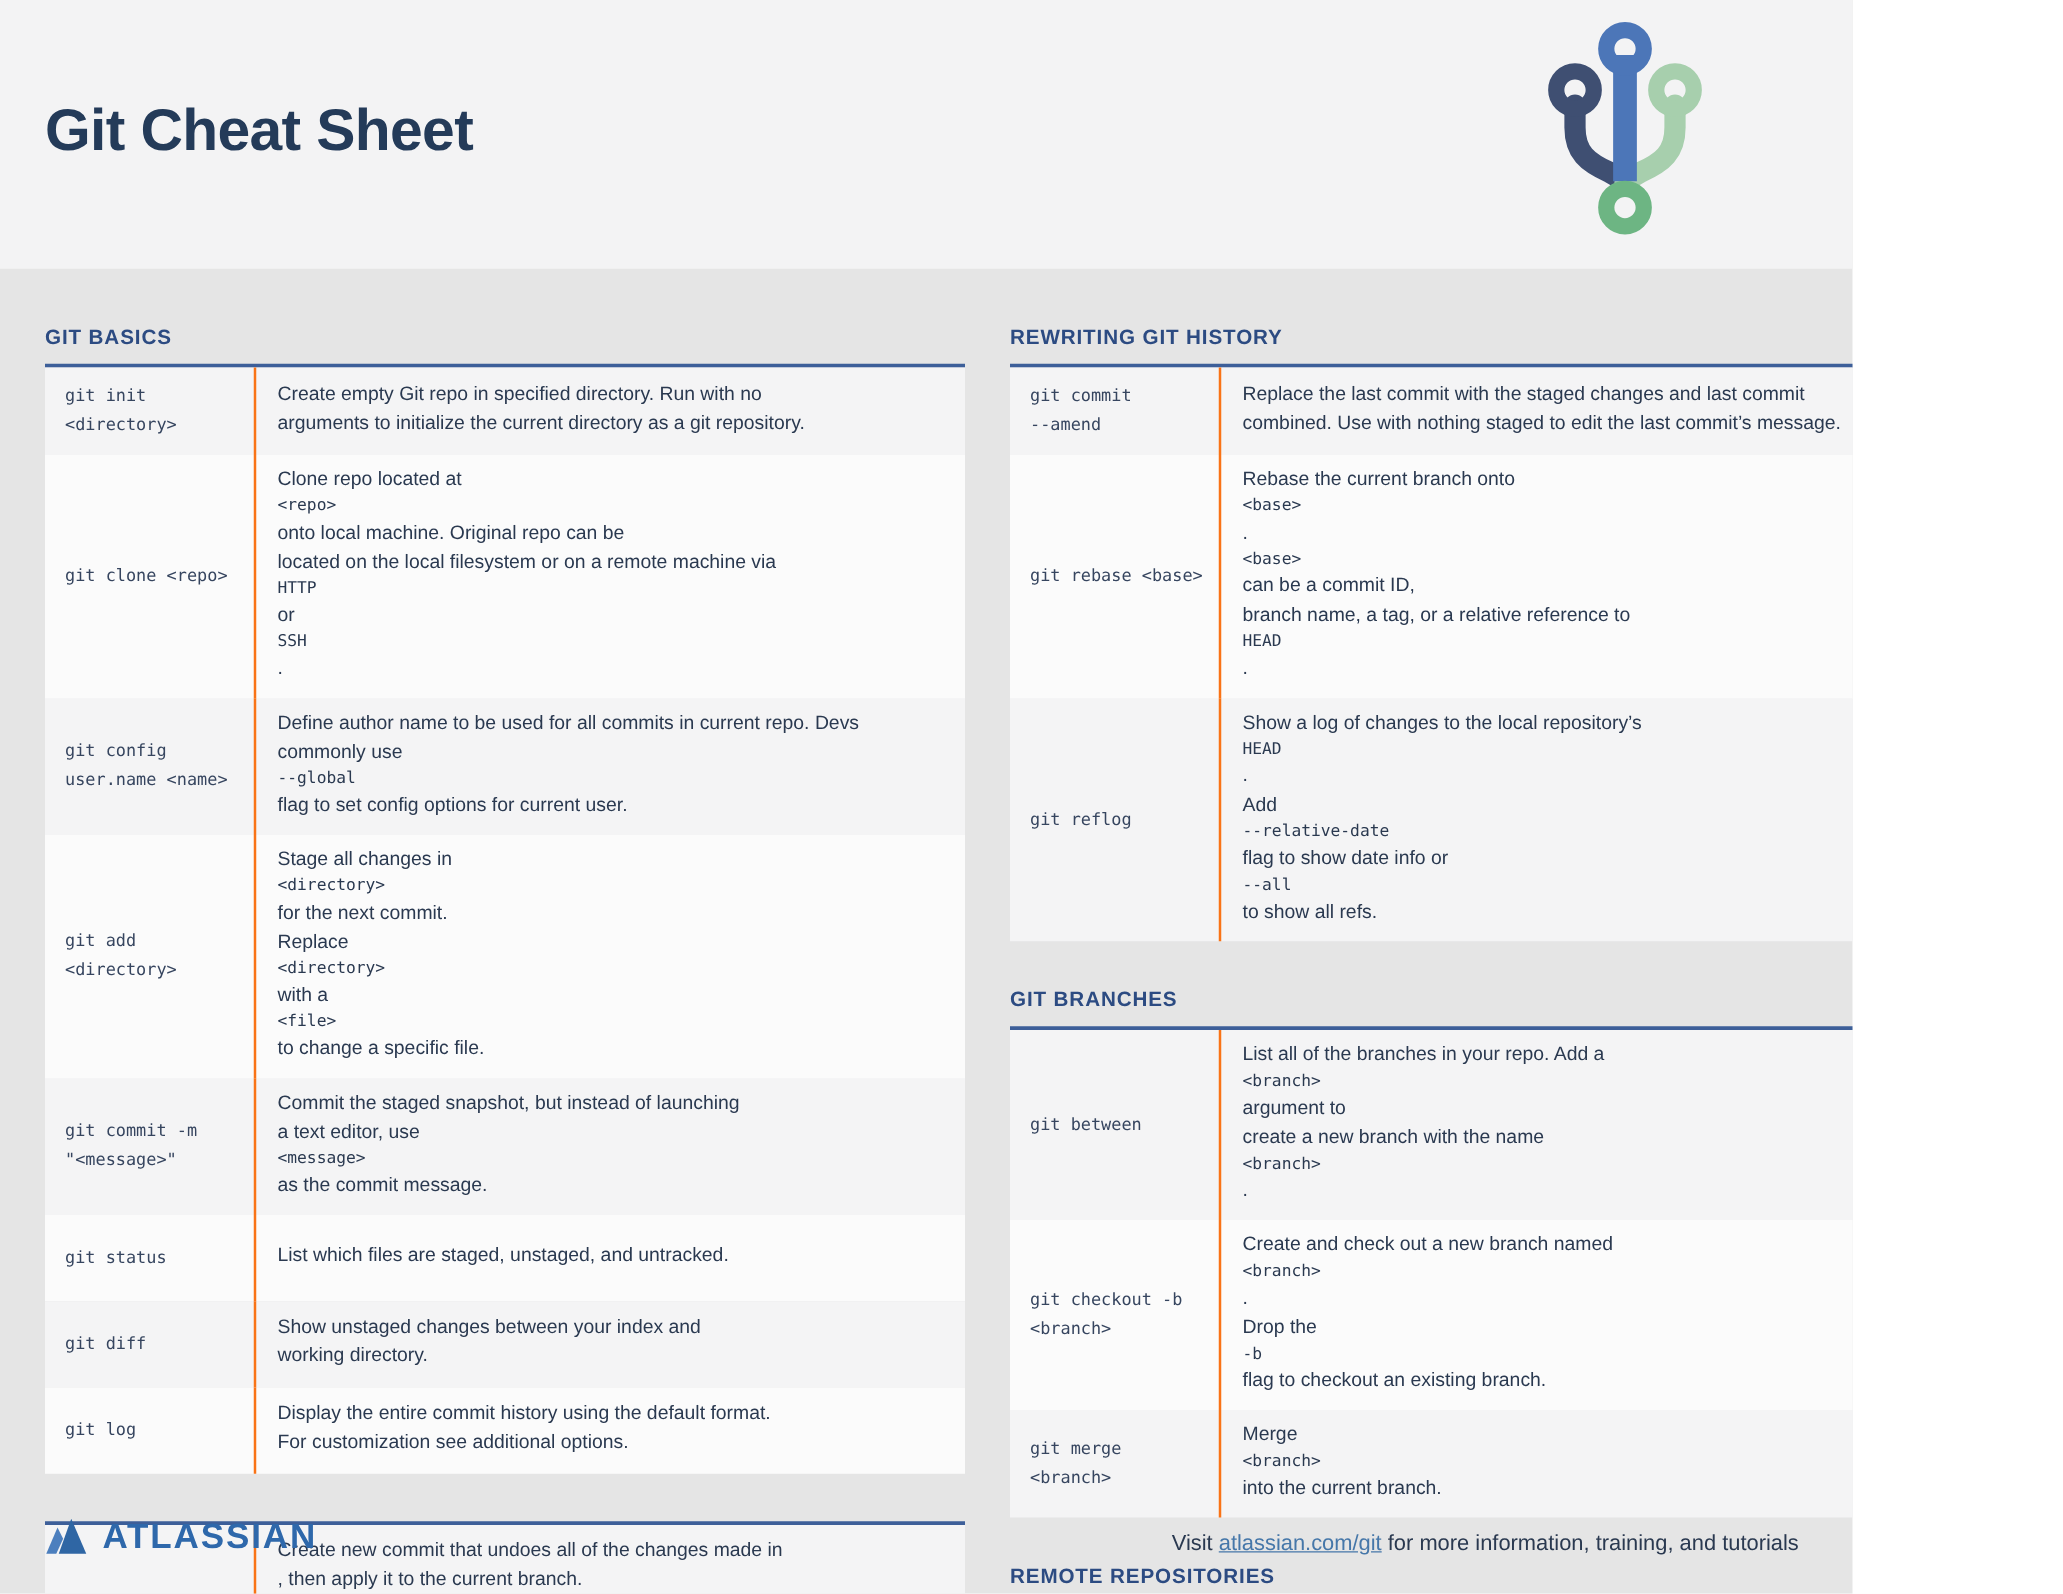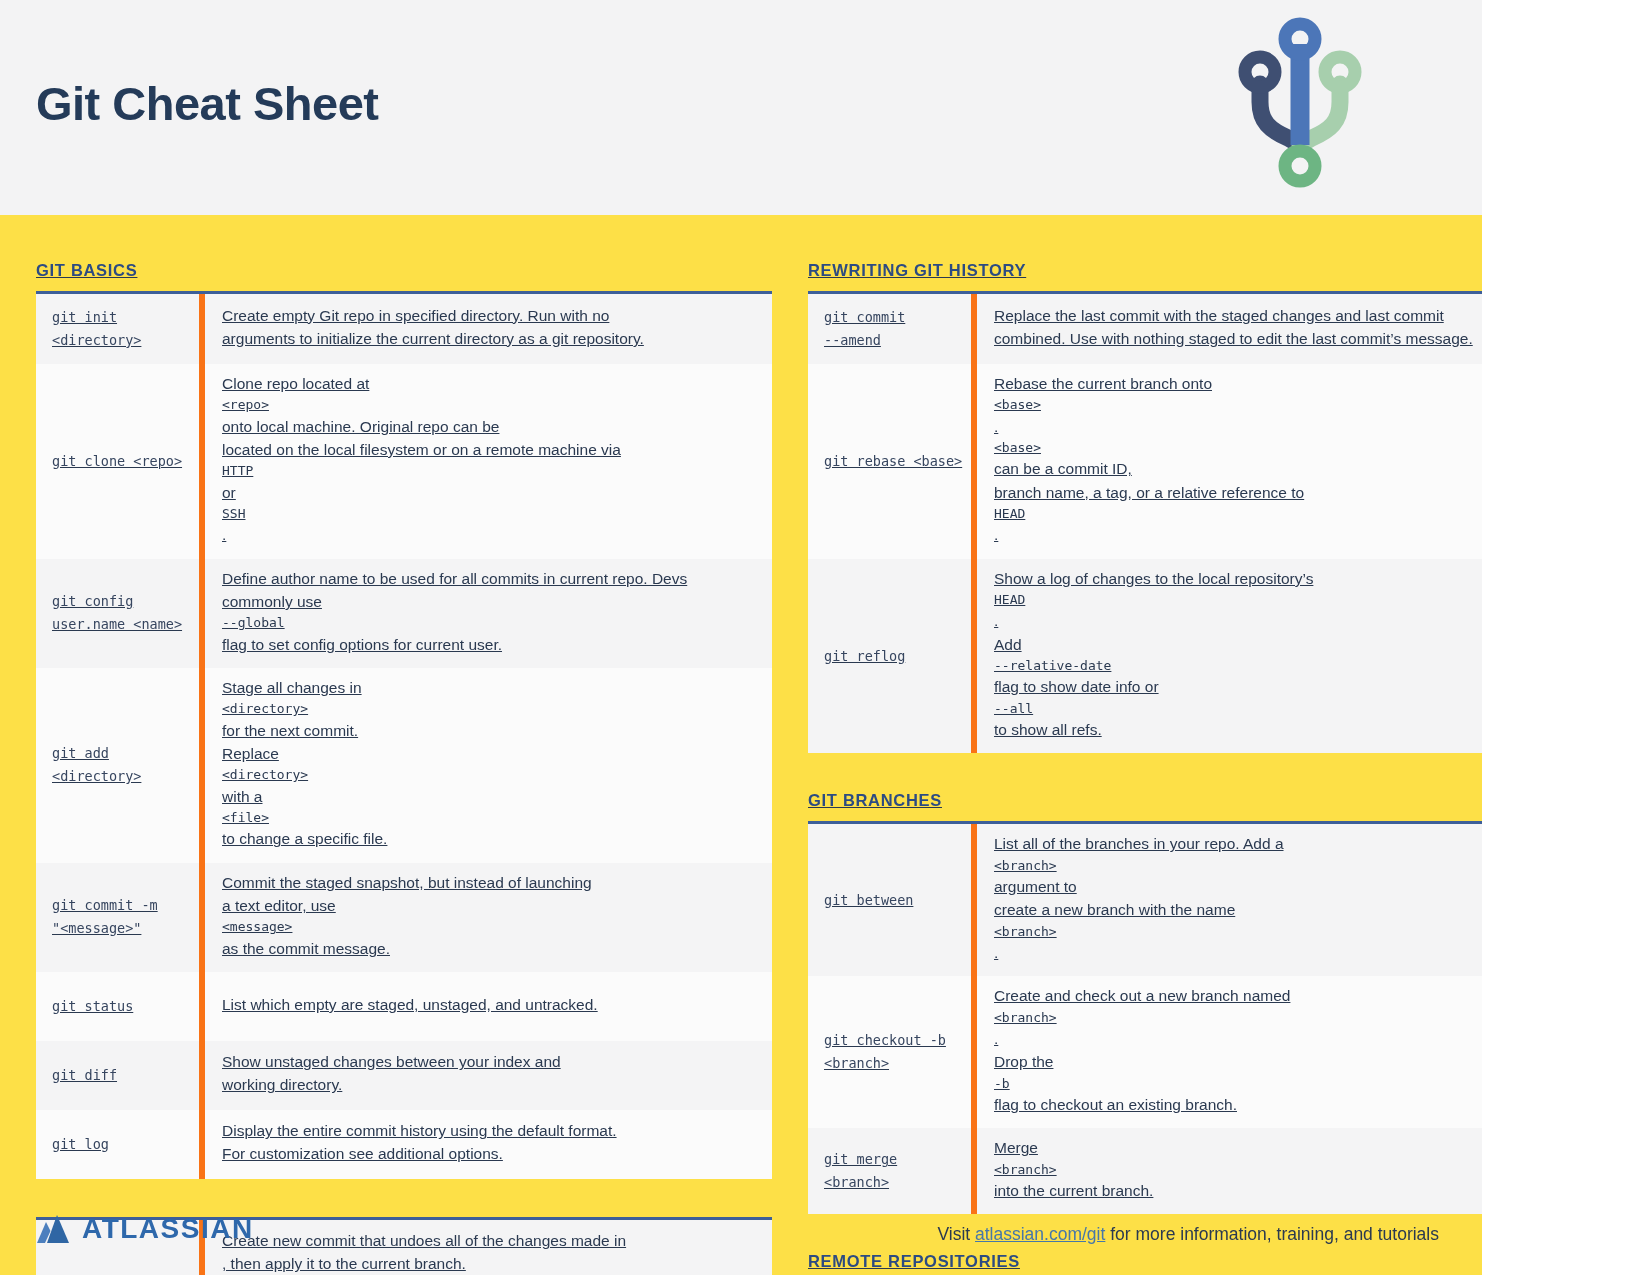--- a/index.html
+++ b/index.html
@@ -1,36 +1,36 @@
 <!DOCTYPE html>
 <html><head>
 <meta charset="utf-8">
 <style>
   * { margin:0; padding:0; box-sizing:border-box; }
   html,body { background:#ffffff; }
   body { font-family:"Liberation Sans", sans-serif; color:#2a3950; }
-  .page { position:relative; width:1482px; height:1275px; background:#fde047; overflow:hidden;text-decoration:underline; }
+  .page { position:relative; width:1482px; height:1275px; background:#e5e5e5; overflow:hidden; }
 
   
   .band { position:relative; height:215px; background:#f3f3f4; }
   .band h1 { position:absolute; left:36px; top:76px; font-size:47px; font-weight:700;
              color:#243b59; letter-spacing:-0.5px; }
   .gitlogo { position:absolute; right:112px; top:14px; }
 
   
   .content { display:grid; grid-template-columns:736px 815px; column-gap:36px;
              padding:46px 27px 0 36px; }
   section { margin-bottom:38px; }
   .sec-title { font-size:16.5px; font-weight:700; letter-spacing:0.7px;
                color:#2c4b82; }
   .tbl { margin-top:11px; border-top:3px solid #3d5f99; }
   .row { display:grid; grid-template-columns:169px 1fr; min-height:69px; }
   .row:nth-child(odd)  { background:#f4f4f5; }
   .row:nth-child(even) { background:#fbfbfb; }
-  .cmd { border-right:6px solid #f97316; padding:12px 8px 12px 16px;
+  .cmd { border-right:2px solid #f97316; padding:12px 8px 12px 16px;
          display:flex; flex-direction:column; justify-content:center; }
   .cmd code { font-family:"DejaVu Sans Mono", monospace; font-size:13.5px;
               line-height:1.7; color:#36455f; white-space:pre-line; }
   .desc { padding:8px 8px 12px 17px; font-size:15.5px; line-height:1.5;
           color:#2a3950; white-space:pre-line;
           display:flex; flex-direction:column; justify-content:center; }
   code.tok { font-family:"DejaVu Sans Mono", monospace; font-size:13px;
              color:#2a3950; white-space:nowrap; }
 
   
@@ -106,21 +106,21 @@
 "&lt;message&gt;"</code>
               </div>
     <div class="desc">Commit the staged snapshot, but instead of launching
 a text editor, use <code class="tok">&lt;message&gt;</code> as the commit message.</div>
   </div>
 
   <div class="row">
     <div class="cmd">
                 <code>git status</code>
               </div>
-    <div class="desc">List which empty are staged, unstaged, and untracked.</div>
+    <div class="desc">List which files are staged, unstaged, and untracked.</div>
   </div>
 
   <div class="row">
     <div class="cmd">
                 <code>git diff</code>
               </div>
     <div class="desc">Show unstaged changes between your index and
 working directory.</div>
   </div>
 

